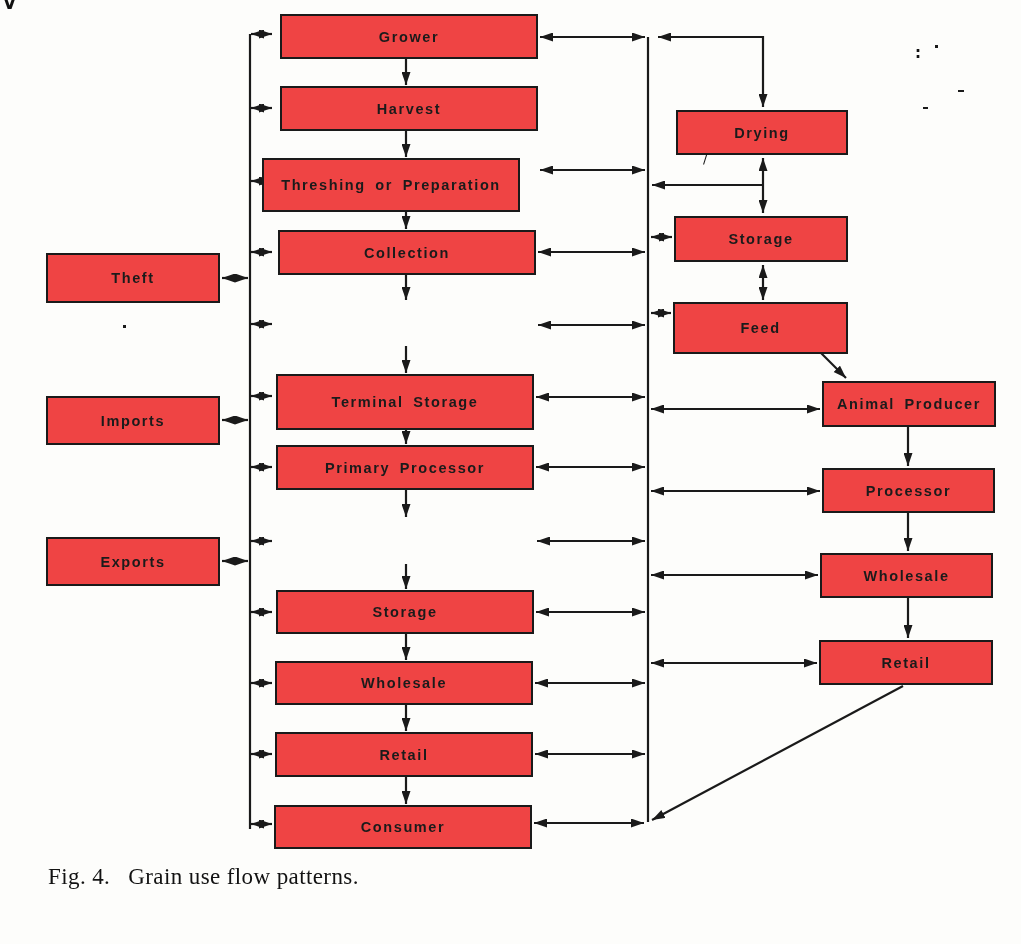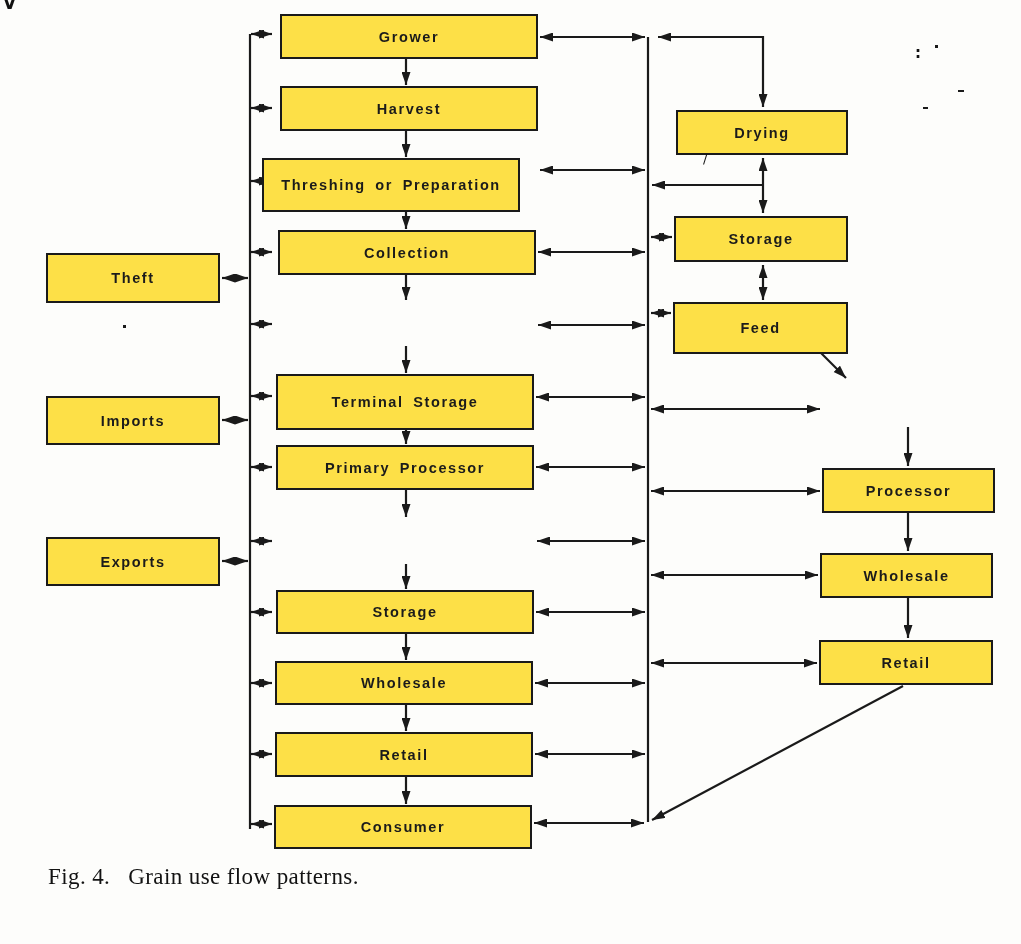--- a/index.html
+++ b/index.html
@@ -1,21 +1,21 @@
 <!DOCTYPE html>
 <html><head>
 <meta charset="utf-8">
 <style>
   html,body{margin:0;padding:0;}
   body{background:#e8e8e8;font-family:"Liberation Sans",sans-serif;}
   #page{position:relative;width:1021px;height:944px;background:#fdfdfb;overflow:hidden;}
   #wires{position:absolute;left:0;top:0;z-index:1;}
   .node{
     position:absolute;box-sizing:border-box;z-index:2;
-    border:2.6px solid #1a1a1a;background:#fde047;
+    border:2.6px solid #1a1a1a;background:#ef4444;
     display:flex;align-items:center;justify-content:center;
     font-family:"Liberation Sans",sans-serif;font-weight:bold;font-size:14.5px;
     letter-spacing:1.6px;word-spacing:4px;color:#1b1b1b;white-space:nowrap;
   }
   #caption{
     position:absolute;left:48px;top:864px;z-index:2;
     font-family:"Liberation Serif",serif;font-size:23px;color:#121212;
     letter-spacing:0.4px;white-space:nowrap;
   }
   #caption .cap-prefix{margin-right:18px;}
@@ -155,20 +155,21 @@
   <div class="node" style="left:274px;top:805px;width:258px;height:44px">Consumer</div>
 
   <div class="node" style="left:46px;top:253px;width:174px;height:50px">Theft</div>
   <div class="node" style="left:46px;top:396px;width:174px;height:49px">Imports</div>
   <div class="node" style="left:46px;top:537px;width:174px;height:49px">Exports</div>
 
   <div class="node" style="left:676px;top:110px;width:172px;height:45px">Drying</div>
   <div class="node" style="left:674px;top:216px;width:174px;height:46px">Storage</div>
   <div class="node" style="left:673px;top:302px;width:175px;height:52px">Feed</div>
 
+  <div class="node" style="left:822px;top:381px;width:174px;height:46px">Animal Producer</div>
   <div class="node" style="left:822px;top:468px;width:173px;height:45px">Processor</div>
   <div class="node" style="left:820px;top:553px;width:173px;height:45px">Wholesale</div>
   <div class="node" style="left:819px;top:640px;width:174px;height:45px">Retail</div>
 
   <div id="caption">
     <span class="cap-prefix">Fig. 4.</span><span>Grain use flow patterns.</span>
   </div>
 
   <div id="art-v" class="artifact">V</div>
   <div id="art-colon" class="artifact">:</div>

